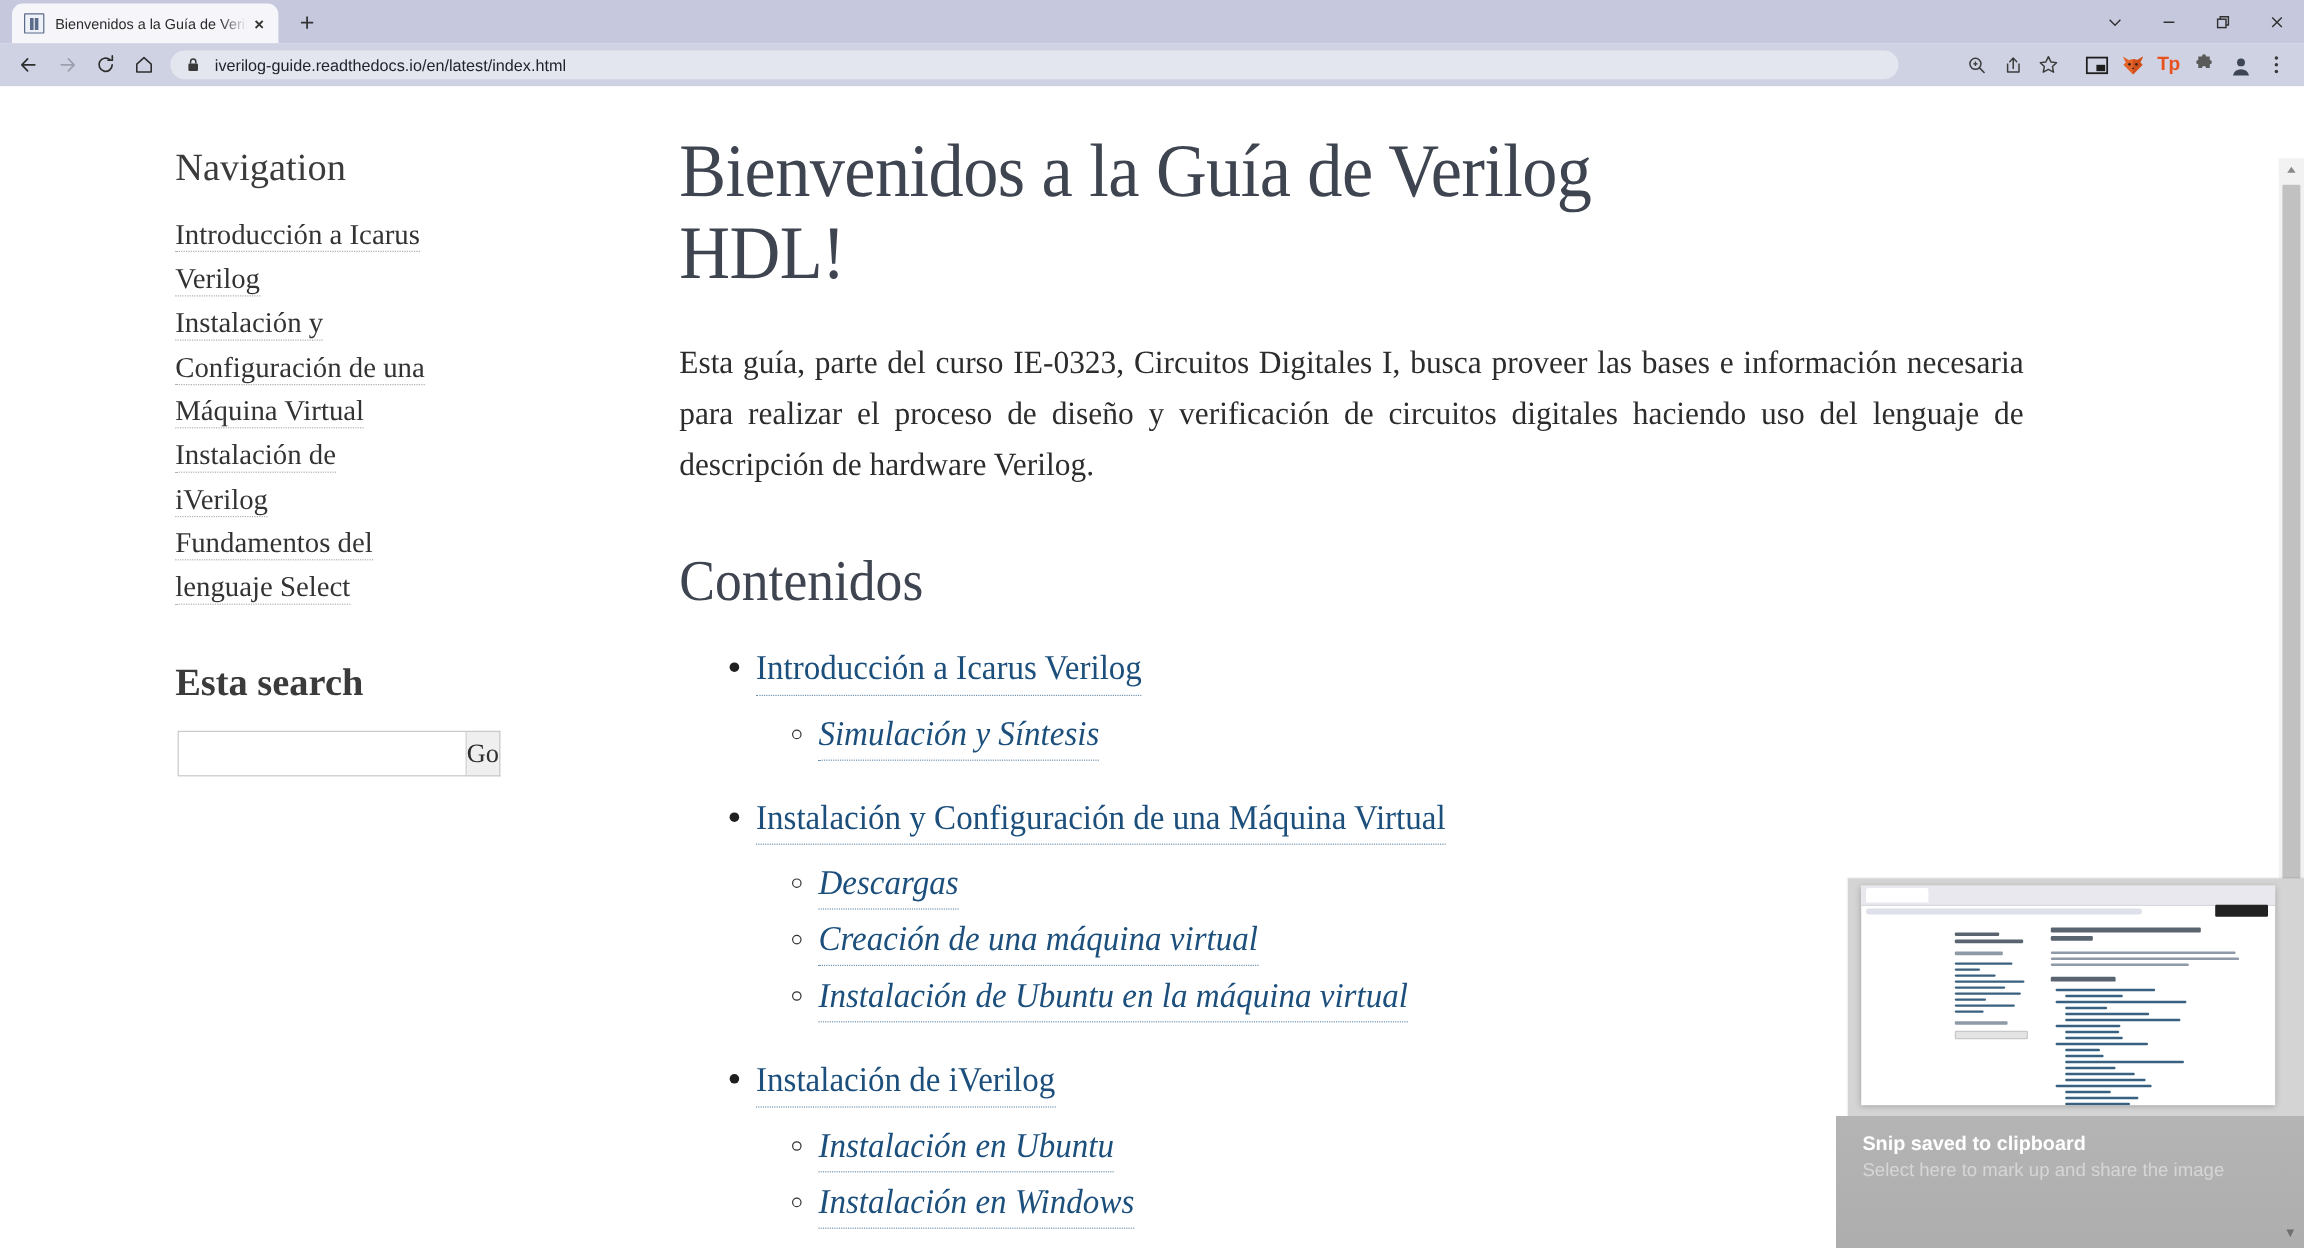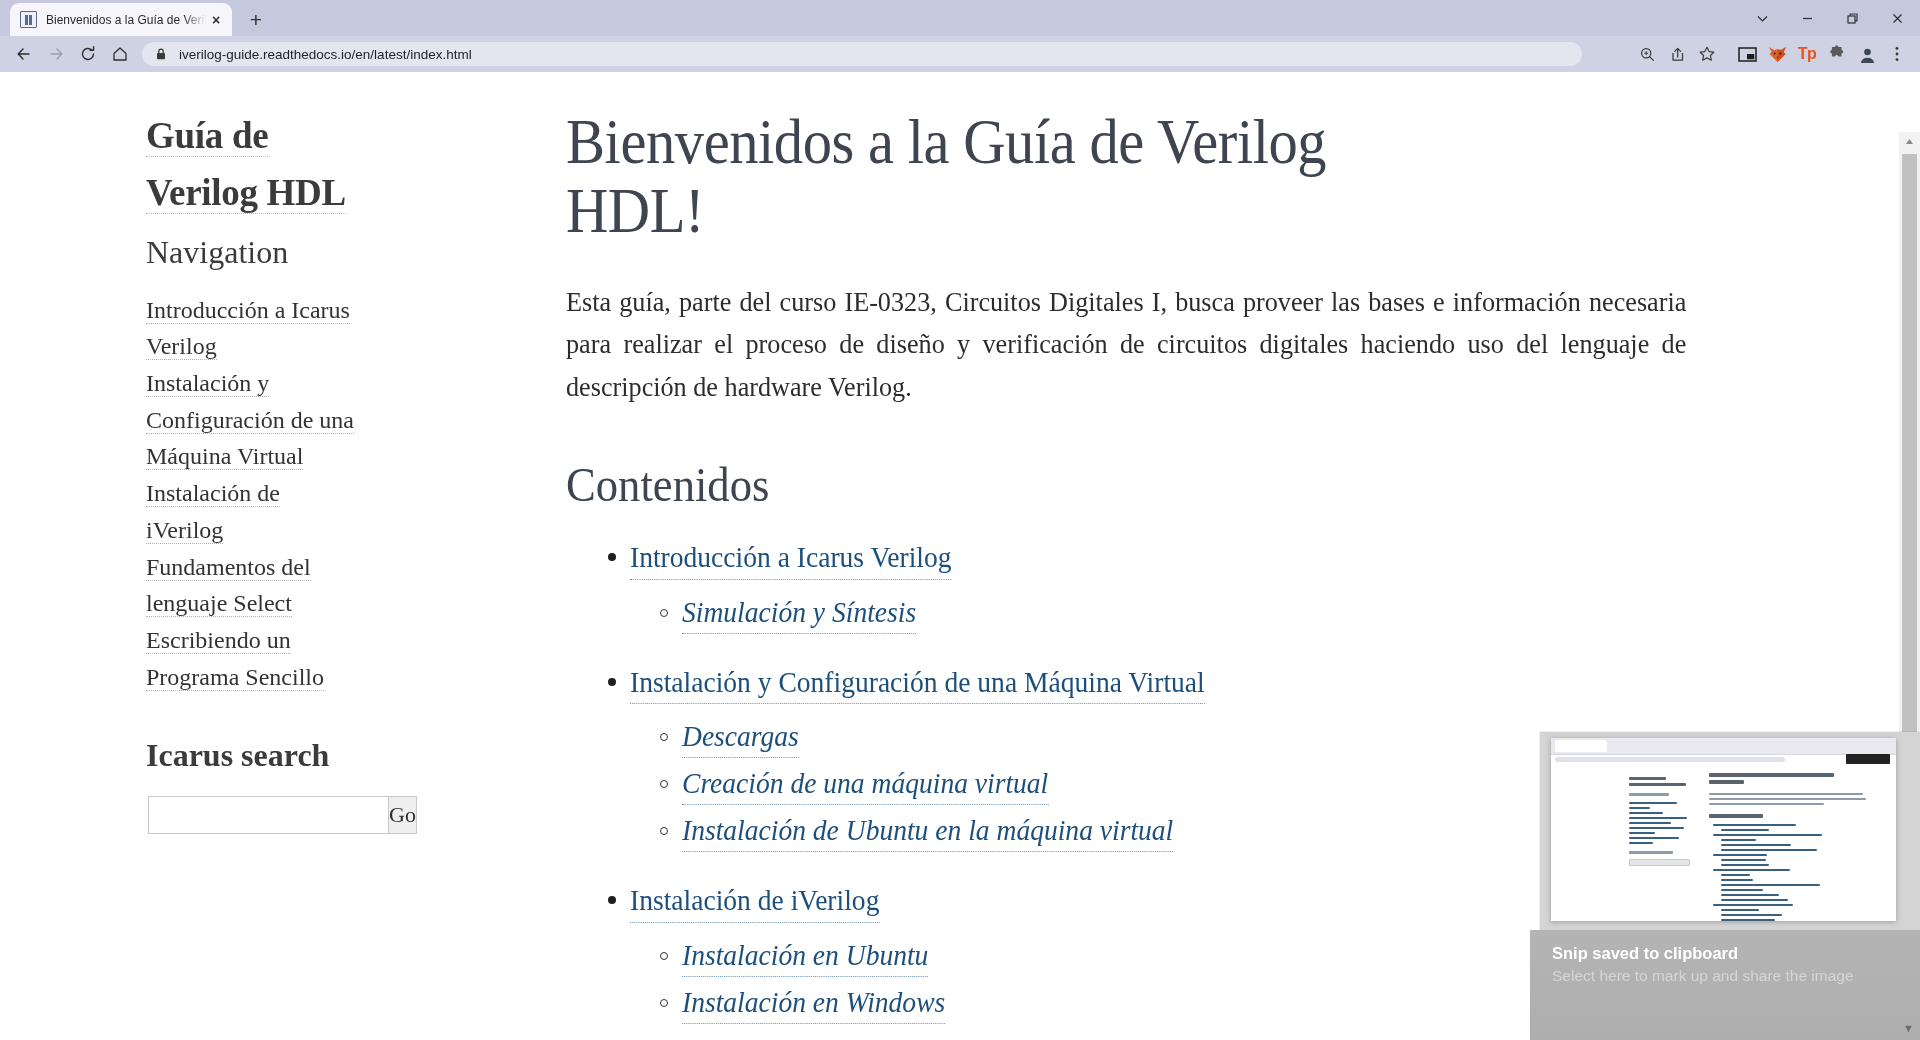--- a/index.html
+++ b/index.html
@@ -393,36 +393,31 @@
             <circle cx="8" cy="14.6" r="1.45" fill="#3a3a3a"></circle>
           </svg>
       </div>
     </div>
   </div>
 
   <div class="viewport">
     <div class="page">
 
       <aside class="sidebar">
-        <div class="brand">
-          <span>Guía de</span><br>
-          <span>Verilog HDL</span>
-        </div>
 
         <h3 class="nav-title">Navigation</h3>
 
         <ul class="nav-list">
           <li><a class="nav-link" href="#">Introducción a Icarus Verilog</a></li>
           <li><a class="nav-link" href="#">Instalación y Configuración de una Máquina Virtual</a></li>
           <li><a class="nav-link" href="#">Instalación de iVerilog</a></li>
           <li><a class="nav-link" href="#">Fundamentos del lenguaje Select</a></li>
-          <li><a class="nav-link" href="#">Escribiendo un Programa Sencillo</a></li>
         </ul>
 
-        <h3 class="qs-title">Icarus search</h3>
+        <h3 class="qs-title">Esta search</h3>
         <div class="qs-form">
           <input class="qs-input" type="text" value="" style="">
           <button class="qs-go">Go</button>
         </div>
       </aside>
 
       <main class="main">
         <h1 class="h1">Bienvenidos a la Guía de Verilog HDL!</h1>
         <p class="lead">Esta guía, parte del curso IE-0323, Circuitos Digitales I, busca proveer las bases e información necesaria para realizar el proceso de diseño y verificación de circuitos digitales haciendo uso del lenguaje de descripción de hardware Verilog.</p>
 

